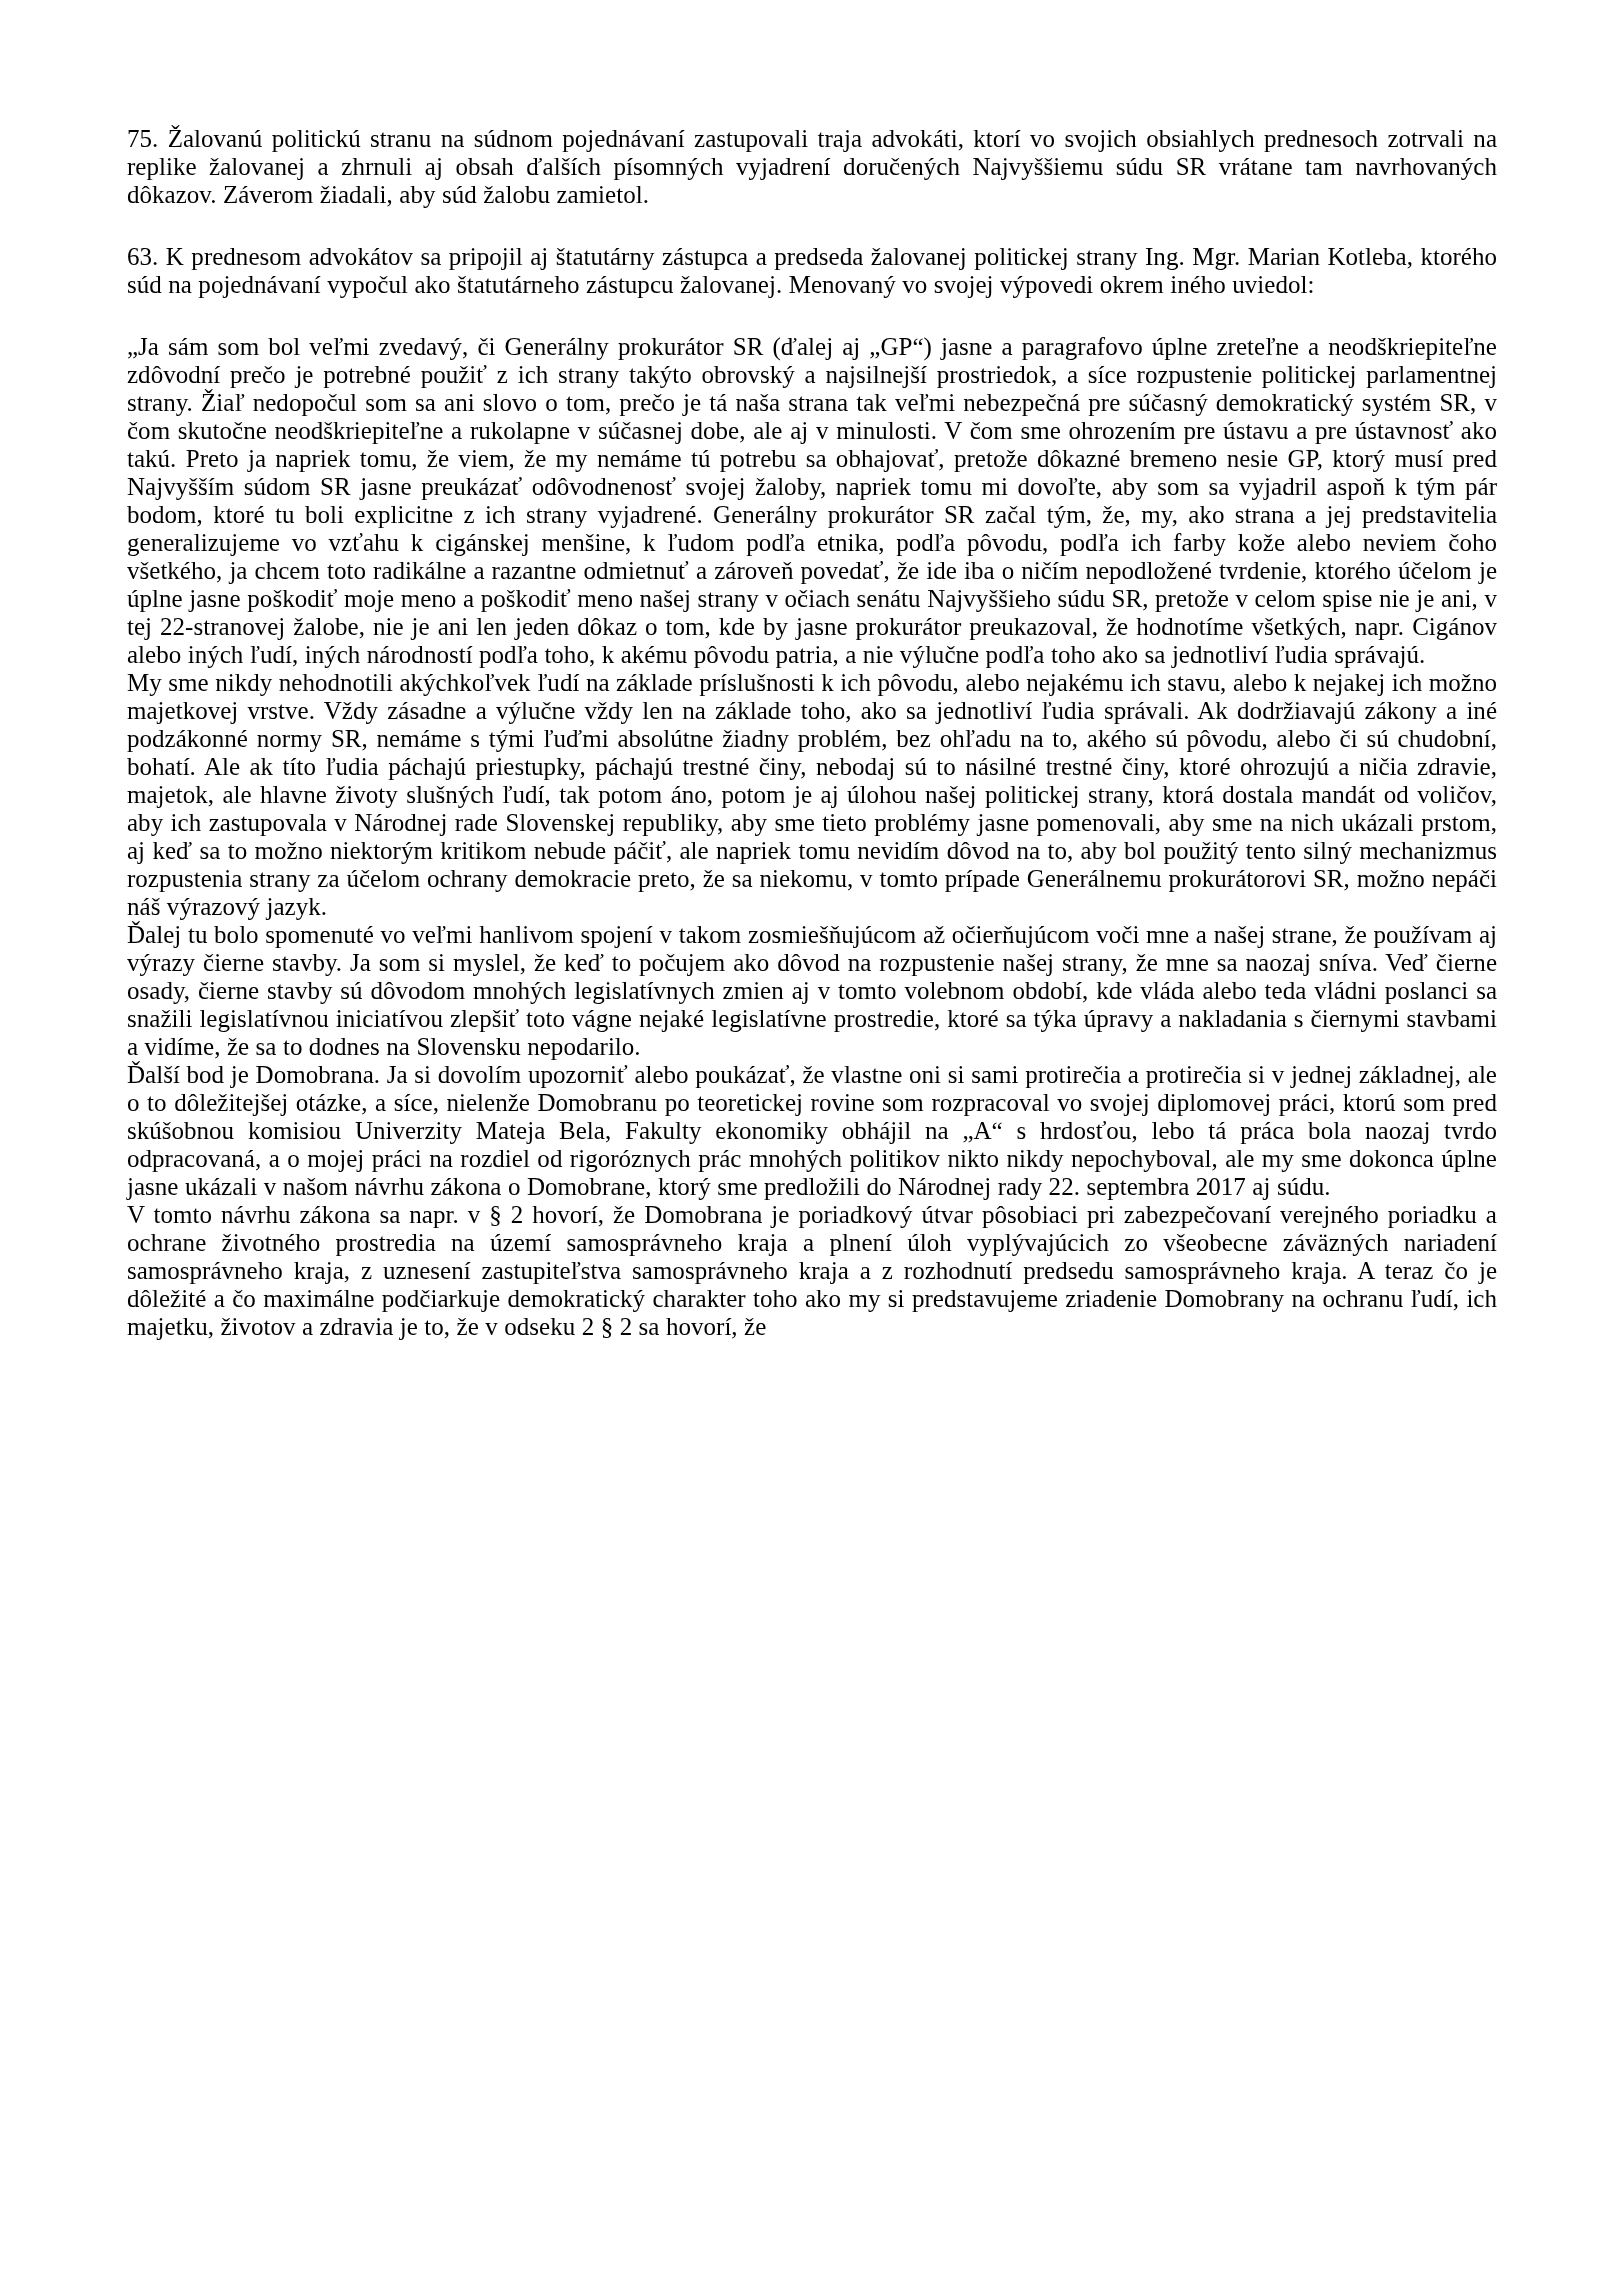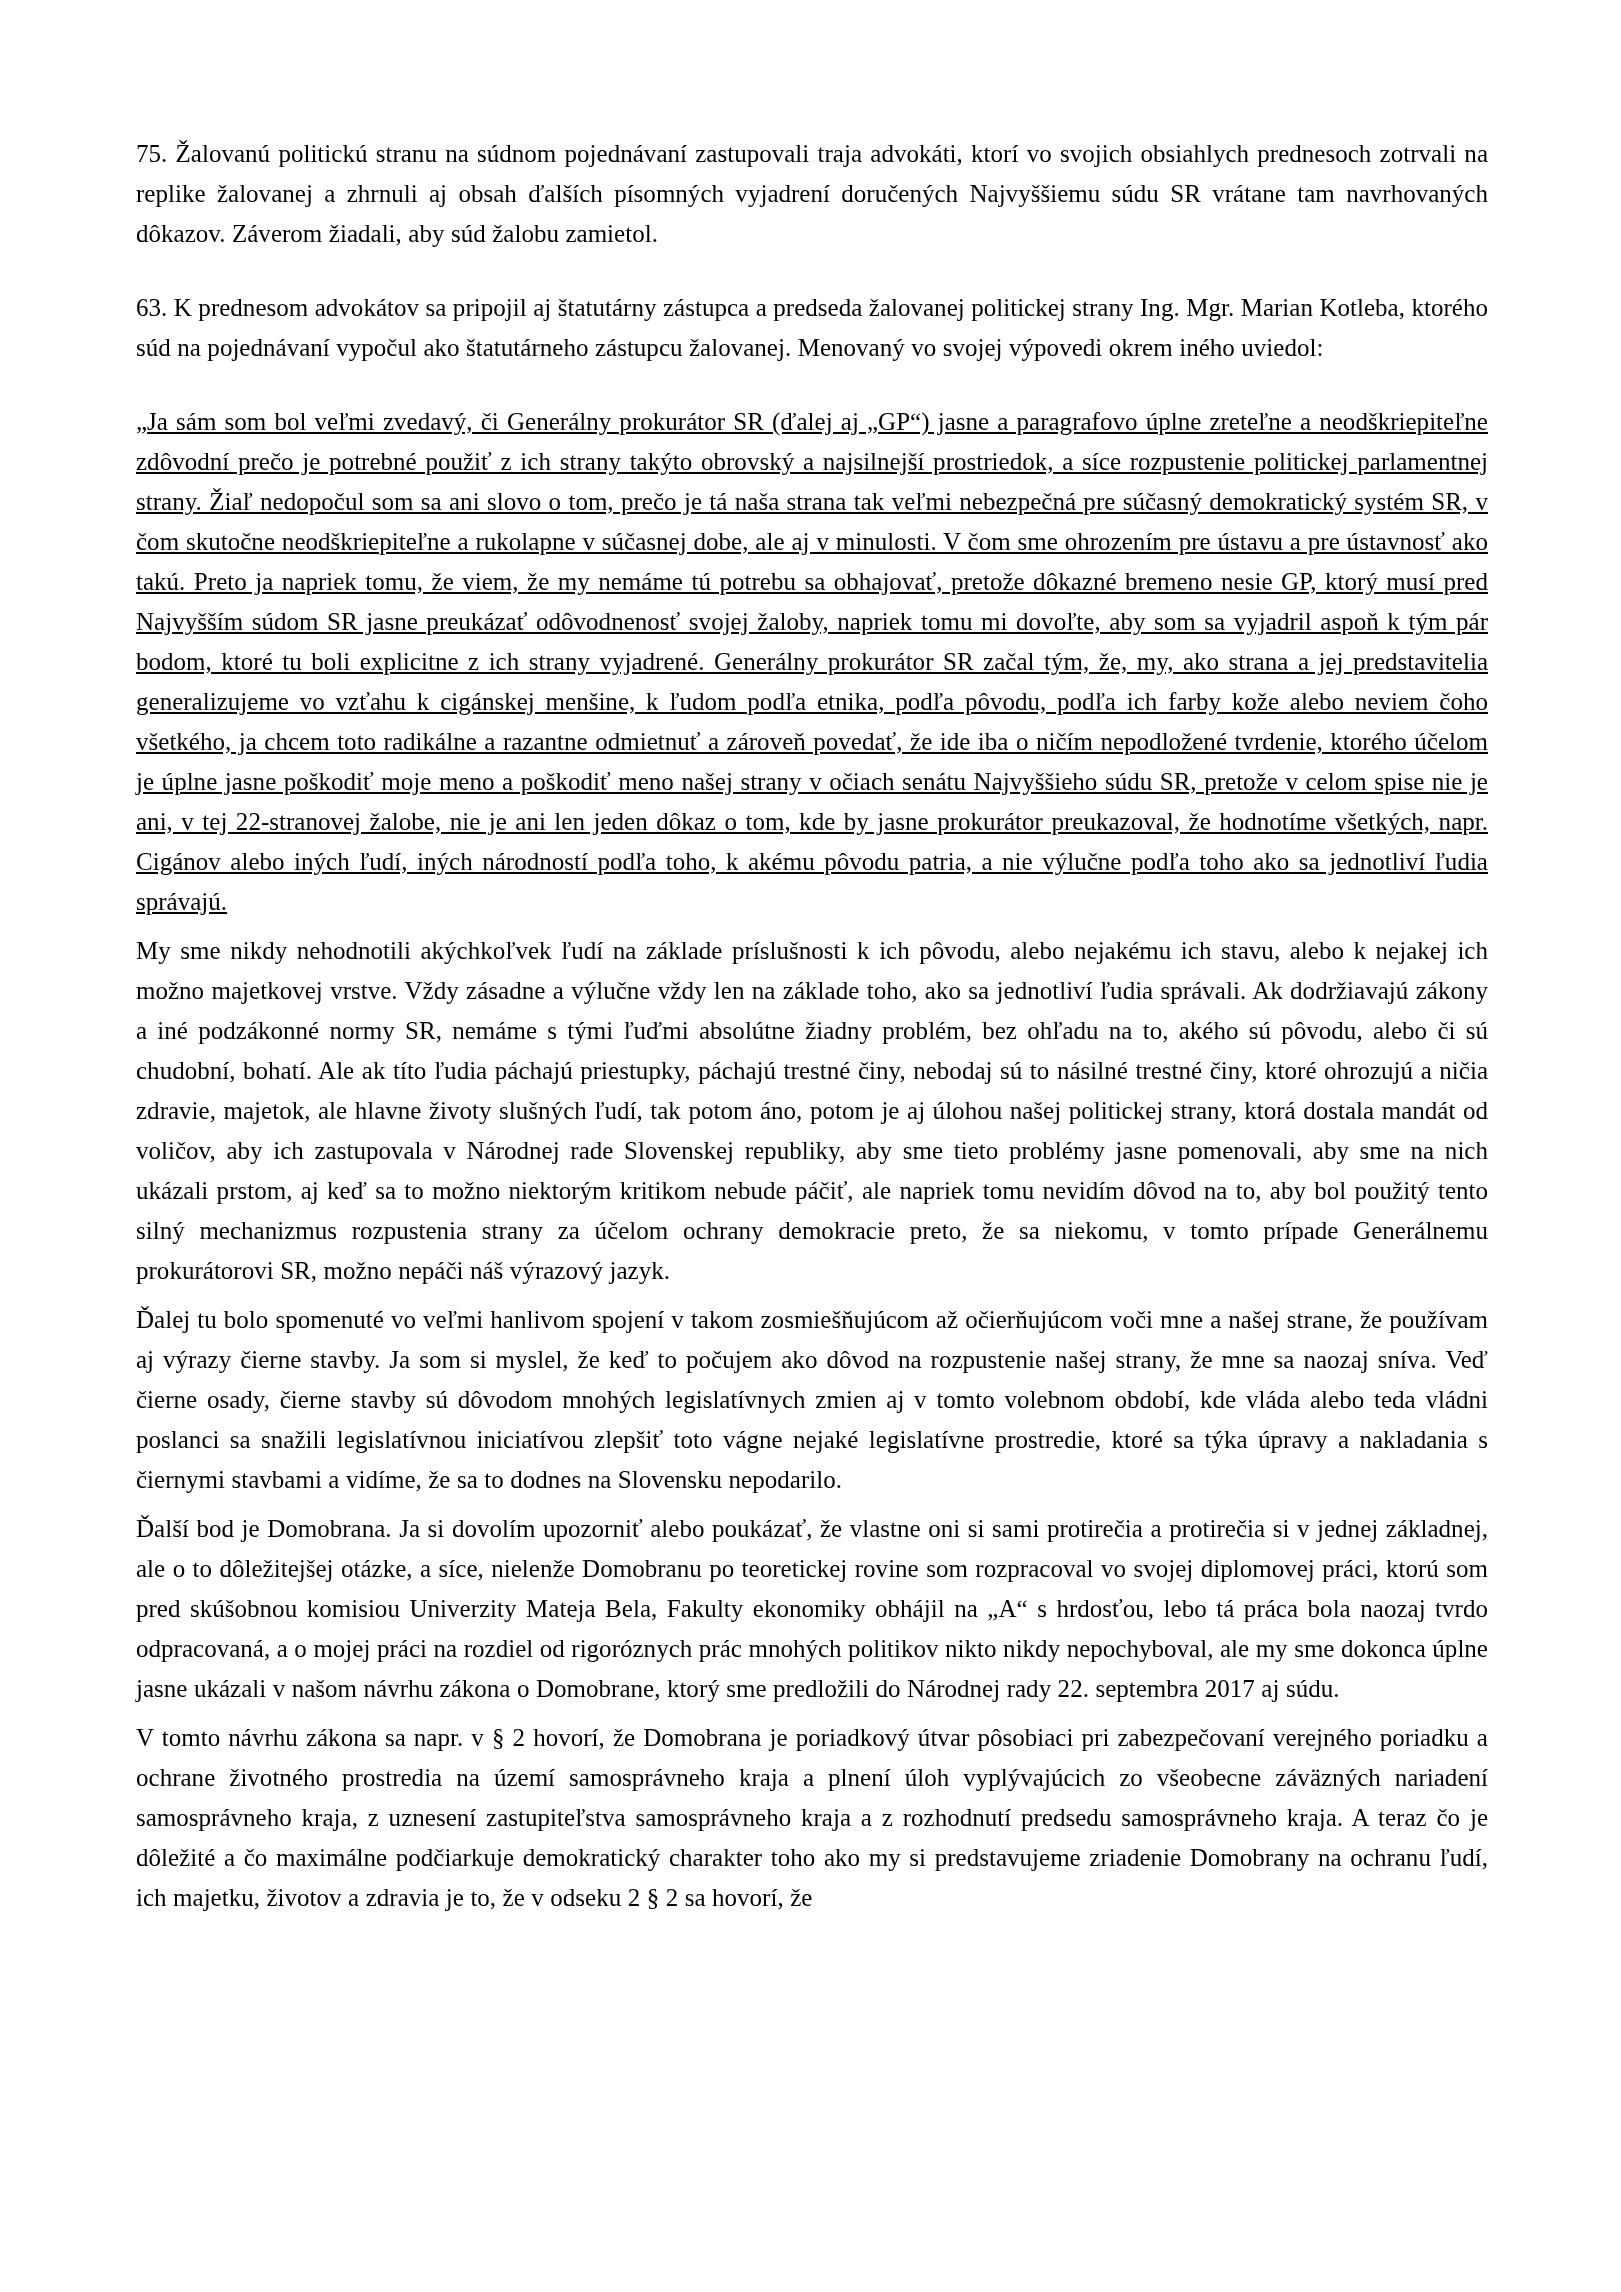--- a/index.html
+++ b/index.html
@@ -20,36 +20,35 @@
     box-sizing: border-box;
     width: 1621px;
     height: 2293px;
     background: #ffffff;
     padding: 125px 123px 0 127px;
   }
   .doc-body {
     width: 1370px;
   }
   p.para {
-    margin: 9px;
+    margin: 0;
     font-size: 25px;
-    line-height: 40px;
+    line-height: 28px;
     text-align: justify;
     text-justify: inter-word;
     hyphens: none;
     -webkit-hyphens: none;
     letter-spacing: 0.02px;
     word-spacing: 0.2px;
   }
   p.para.gap-before {
     margin-top: 34px;
   }
   p.para.quote-start {
     margin-top: 34px;
-    text-decoration: underline;
   }
 </style>
 </head>
 <body>
 
 <div class="page">
   <div class="doc-body">
 
     <p class="para">75. Žalovanú politickú stranu na súdnom pojednávaní zastupovali traja advokáti, ktorí vo svojich obsiahlych prednesoch zotrvali na replike žalovanej a zhrnuli aj obsah ďalších písomných vyjadrení doručených Najvyššiemu súdu SR vrátane tam navrhovaných dôkazov. Záverom žiadali, aby súd žalobu zamietol.</p>
 

